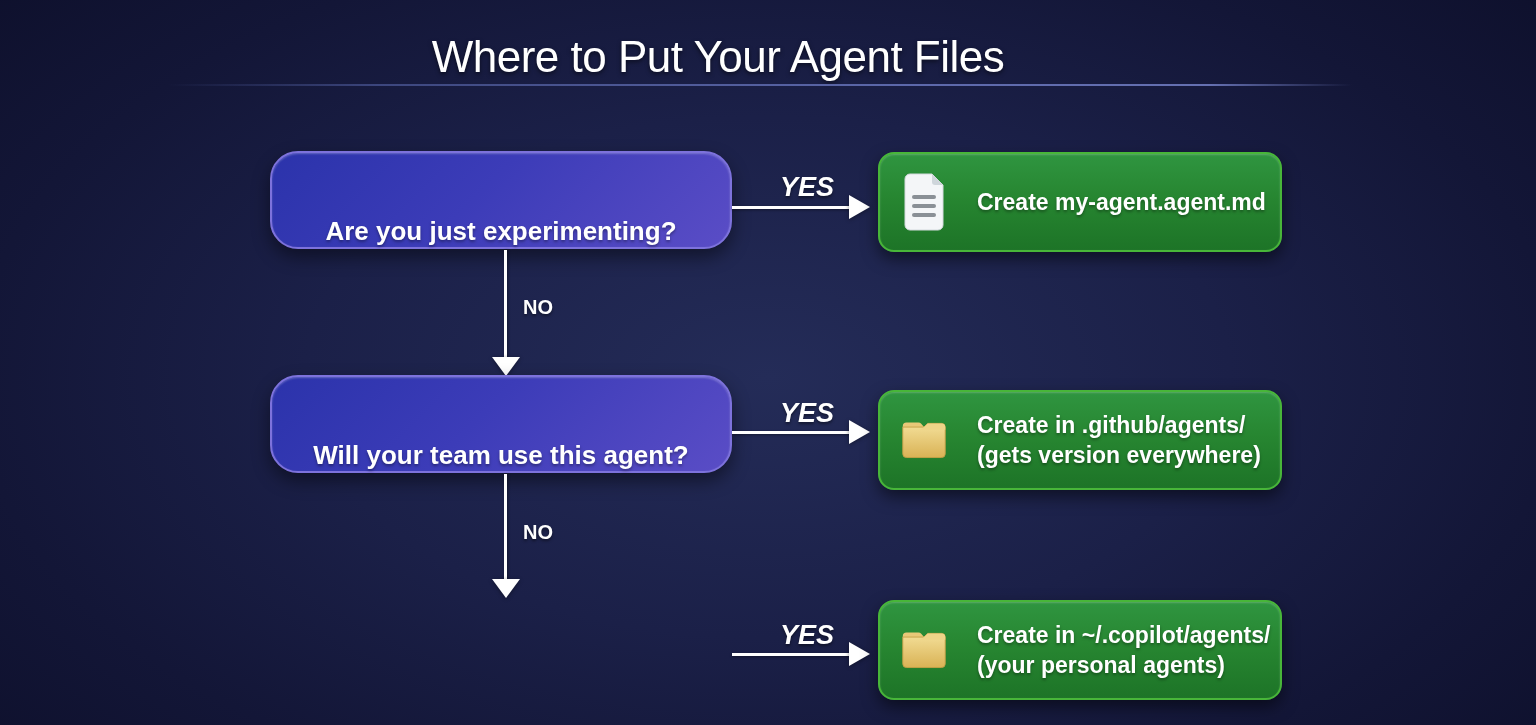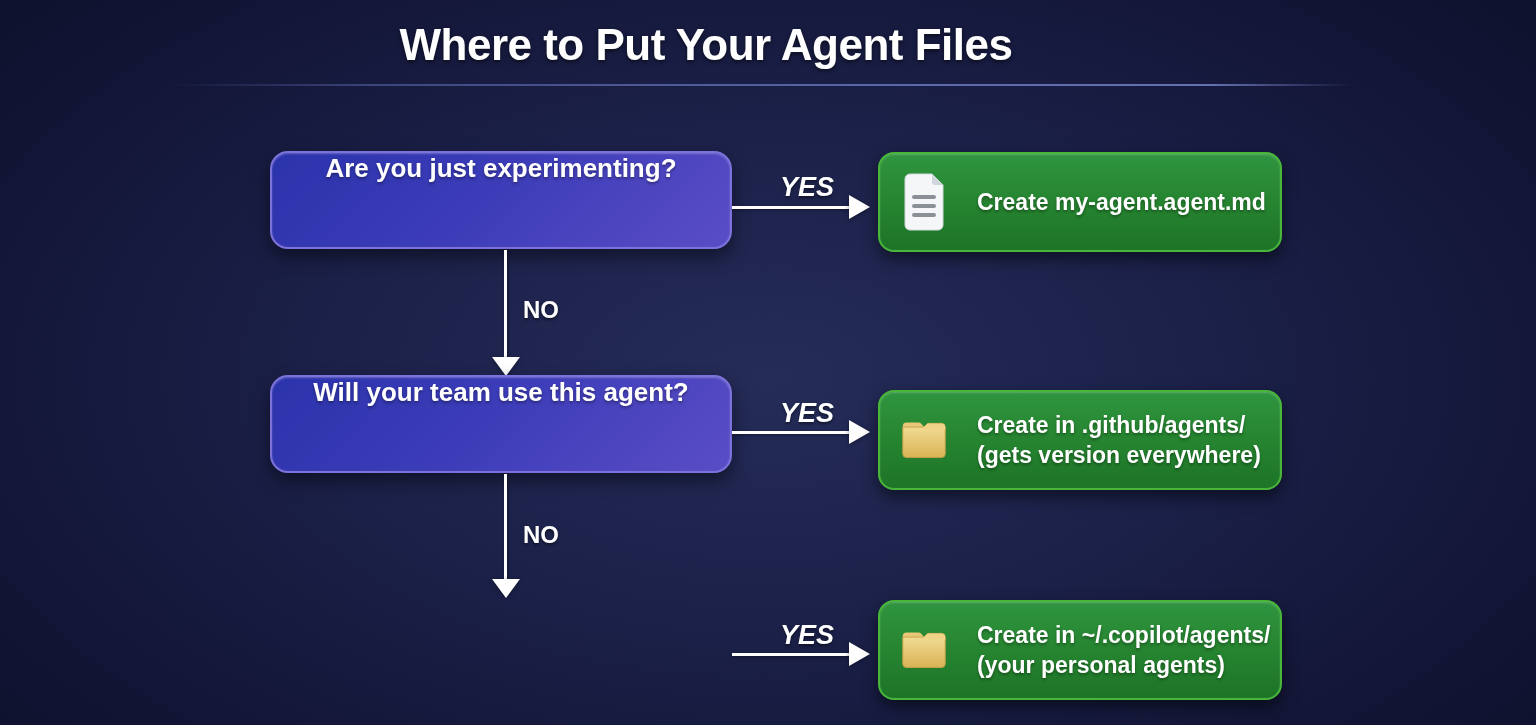--- a/index.html
+++ b/index.html
@@ -3,32 +3,32 @@
 <meta charset="utf-8">
 <style>
   html,body{margin:0;padding:0;background:#0b0d22;}
   .canvas{
     position:relative;width:1536px;height:725px;overflow:hidden;
     font-family:"Liberation Sans",sans-serif;
     background:radial-gradient(ellipse 1100px 620px at 50% 52%, #242c58 0%, #1b2048 42%, #131637 72%, #0d0f2a 100%);
   }
   .title{
     position:absolute;top:20px;left:706px;transform:translateX(-50%);
-    margin:0;color:#ffffff;font-size:44px;font-weight:700;letter-spacing:-0.5px;
+    margin:12px;color:#ffffff;font-size:44px;font-weight:400;letter-spacing:-0.5px;
     white-space:nowrap;text-shadow:0 2px 4px rgba(0,0,0,0.55);
   }
   .divider{
     position:absolute;top:84px;left:168px;width:1184px;height:2px;
     background:linear-gradient(90deg, rgba(74,86,148,0) 0%, rgba(74,86,148,0.75) 18%, rgba(96,108,176,0.95) 62%, rgba(110,122,190,0.9) 88%, rgba(74,86,148,0) 100%);
   }
   .qbox{
-    position:absolute;left:270px;width:462px;height:98px;border-radius:18px;
+    position:absolute;left:270px;width:462px;height:98px;border-radius:28px;
     background:linear-gradient(135deg,#2b33ab 0%, #3c3cb8 45%, #5a4dc6 100%);
     border:2px solid #7d72dc;box-sizing:border-box;
-    display:flex;align-items:flex-start;justify-content:center;
+    display:flex;align-items:flex-end;justify-content:center;
     box-shadow:0 8px 18px rgba(0,0,0,0.45), inset 0 1px 2px rgba(255,255,255,0.25);
   }
   .qbox span{
     color:#ffffff;font-size:26px;font-weight:700;text-align:center;
     text-shadow:0 2px 3px rgba(0,0,0,0.35);
   }
   .abox{
     position:absolute;left:878px;width:404px;height:100px;border-radius:16px;
     background:linear-gradient(180deg,#2f9540 0%, #278631 45%, #1d7427 100%);
     border:2px solid #48b639;box-sizing:border-box;
@@ -39,21 +39,21 @@
   .atext span{
     color:#ffffff;font-size:23px;font-weight:700;
     text-shadow:0 2px 3px rgba(0,0,0,0.35);white-space:nowrap;
   }
   .icon-slot{width:48px;height:60px;flex:0 0 auto;display:flex;align-items:center;justify-content:center;}
   .yes-label{
     position:absolute;width:110px;text-align:center;color:#ffffff;
     font-size:27px;font-weight:800;text-shadow:0 2px 3px rgba(0,0,0,0.45);font-style:italic;
   }
   .no-label{
-    position:absolute;color:#ffffff;font-size:24px;font-weight:800;
+    position:absolute;color:#ffffff;font-size:20px;font-weight:800;
     text-shadow:0 2px 3px rgba(0,0,0,0.45);
   }
   .h-line{position:absolute;height:3px;background:#ffffff;box-shadow:0 1px 3px rgba(0,0,0,0.4);}
   .h-head{
     position:absolute;width:0;height:0;
     border-left:21px solid #ffffff;border-top:12px solid transparent;border-bottom:12px solid transparent;
     filter:drop-shadow(0 1px 2px rgba(0,0,0,0.4));
   }
   .v-line{position:absolute;width:3px;background:#ffffff;box-shadow:1px 0 3px rgba(0,0,0,0.4);}
   .v-head{

